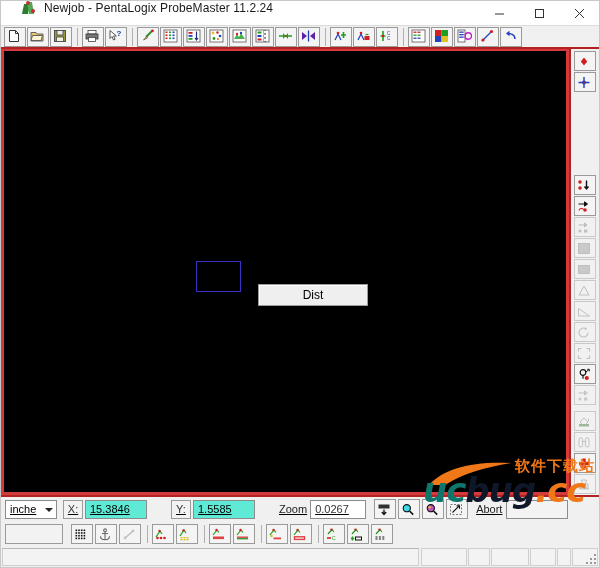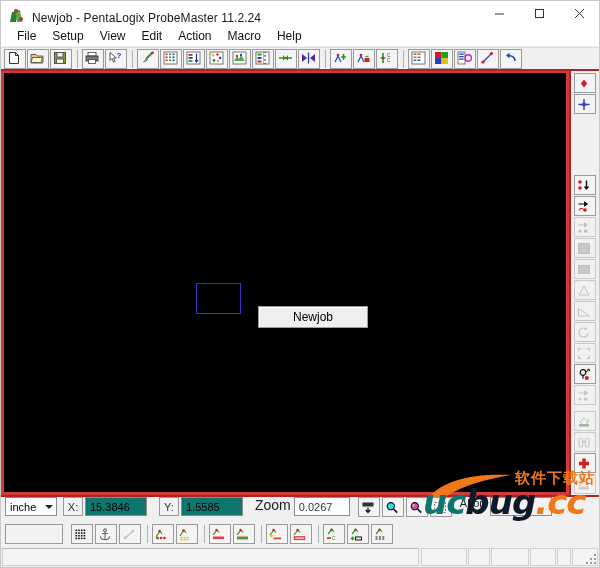--- a/index.html
+++ b/index.html
@@ -14,23 +14,23 @@
     position: relative;
     width: 600px; height: 568px;
     background: #ffffff;
     border: 1px solid #c8c8c8;
     display: flex; flex-direction: column;
   }
 
   
   .titlebar {
     height: 24px; flex: 0 0 24px;
-    display: flex; align-items: flex-end;
+    display: flex; align-items: flex-start;
     background: #ffffff;
-    padding-left: 8px;
+    padding-left: 20px;
     position: relative;
   }
   .app-icon {
     width: 16px; height: 16px;
     flex: 0 0 16px;
     position: relative;
     margin-right: 7px;
   }
   .app-icon .g1 { position:absolute; left:2px; top:3px; width:6px; height:10px; background:#2f7d2f; transform: skewX(-12deg); }
   .app-icon .g2 { position:absolute; left:7px; top:1px; width:5px; height:12px; background:#55a855; transform: skewX(10deg); }
@@ -148,26 +148,27 @@
     display: flex; align-items: center; justify-content: center;
     flex: 0 0 auto;
   }
   .rbtn.disabled { opacity: 0.45; }
   .rspacer { flex: 1 1 auto; min-height: 0; }
   .rsep { height: 5px; flex: 0 0 5px; }
 
   
   .statusbar {
     height: 26px; flex: 0 0 26px;
-    display: flex; align-items: flex-start;
+    display: flex; align-items: center;
     background: #f0f0f0;
     border-top: 2px solid #b22222;
     padding-left: 4px;
     position: relative;
     z-index: 2;
+    text-decoration: underline;
   }
   .unit-select {
     width: 52px; height: 19px;
     border: 1px solid #8c8c8c;
     background: #ffffff;
     font-size: 11px; color: #000;
     display: flex; align-items: center;
     padding-left: 4px;
     position: relative;
     margin-right: 6px;
@@ -183,28 +184,28 @@
     width: 20px; height: 19px;
     border: 1px solid #9a9a9a;
     background: #f2f2f2;
     display: flex; align-items: center; justify-content: center;
     font-size: 11px; color: #333;
     margin-right: 2px;
   }
   .coord-val {
     width: 62px; height: 19px;
     border: 1px solid #8c8c8c;
-    background: #0f766e;
+    background: #5eead4;
     font-size: 11px; color: #000;
     display: flex; align-items: center;
     padding-left: 4px;
-    margin-right: 12px;
+    margin-right: 24px;
   }
   .zoom-label {
-    font-size: 14px; color: #222;
+    font-size: 11px; color: #222;
     margin-right: 3px;
   }
   .zoom-val {
     width: 56px; height: 19px;
     border: 1px solid #8c8c8c;
     background: #ffffff;
     font-size: 11px; color: #333;
     display: flex; align-items: center;
     padding-left: 4px;
     margin-right: 8px;
@@ -269,21 +270,21 @@
     position: absolute; right: 1px; bottom: 1px;
     width: 12px; height: 12px;
   }
   .grip i {
     position: absolute; width: 2px; height: 2px; background: #9a9a9a;
   }
 
   
   .watermark {
     position: absolute;
-    right: 0; bottom: 20px;
+    right: 0; bottom: 32px;
     width: 178px; height: 60px;
     pointer-events: none;
     z-index: 5;
   }
   .wm-cn {
     position: absolute;
     right: 4px; top: 2px;
     font-size: 15px;
     font-weight: bold;
     color: #f07818;
@@ -335,29 +336,20 @@
       </div>
       <div class="win-btn close">
         <svg width="11" height="11" viewBox="0 0 11 11">
             <line x1="1" y1="1" x2="10" y2="10" stroke="currentColor" stroke-width="1"></line>
             <line x1="10" y1="1" x2="1" y2="10" stroke="currentColor" stroke-width="1"></line>
           </svg>
       </div>
     </div>
   </div>
 
-  <div class="menubar">
-    <div class="menu-item">File</div>
-    <div class="menu-item">Setup</div>
-    <div class="menu-item">View</div>
-    <div class="menu-item">Edit</div>
-    <div class="menu-item">Action</div>
-    <div class="menu-item">Macro</div>
-    <div class="menu-item">Help</div>
-  </div>
 
   <div class="toolbar">
 
     <div class="tbtn framed">
       <span class="ticon">
         <svg width="14" height="14" viewBox="0 0 14 14">
             <path d="M2.5 1.5h6l3 3v8h-9z" fill="#fff" stroke="#333" stroke-width="1"></path>
             <path d="M8.5 1.5v3h3" fill="none" stroke="#333" stroke-width="1"></path>
           </svg>
       </span>
@@ -590,21 +582,21 @@
           </svg>
       </span>
     </div>
   </div>
 
   <div class="body-row">
 
     <div class="canvas-wrap">
       <div class="canvas">
         <div class="marker-rect"></div>
-        <div class="abort-button">Newjob</div>
+        <div class="abort-button">Dist</div>
       </div>
     </div>
 
     <div class="right-rail">
       <div class="rbtn">
         <span class="ticon">
           <svg width="14" height="13" viewBox="0 0 14 13">
               <path d="M7 2.5l3.2 4L7 10.5 3.8 6.5z" fill="#d02020"></path>
             </svg>
         </span>

